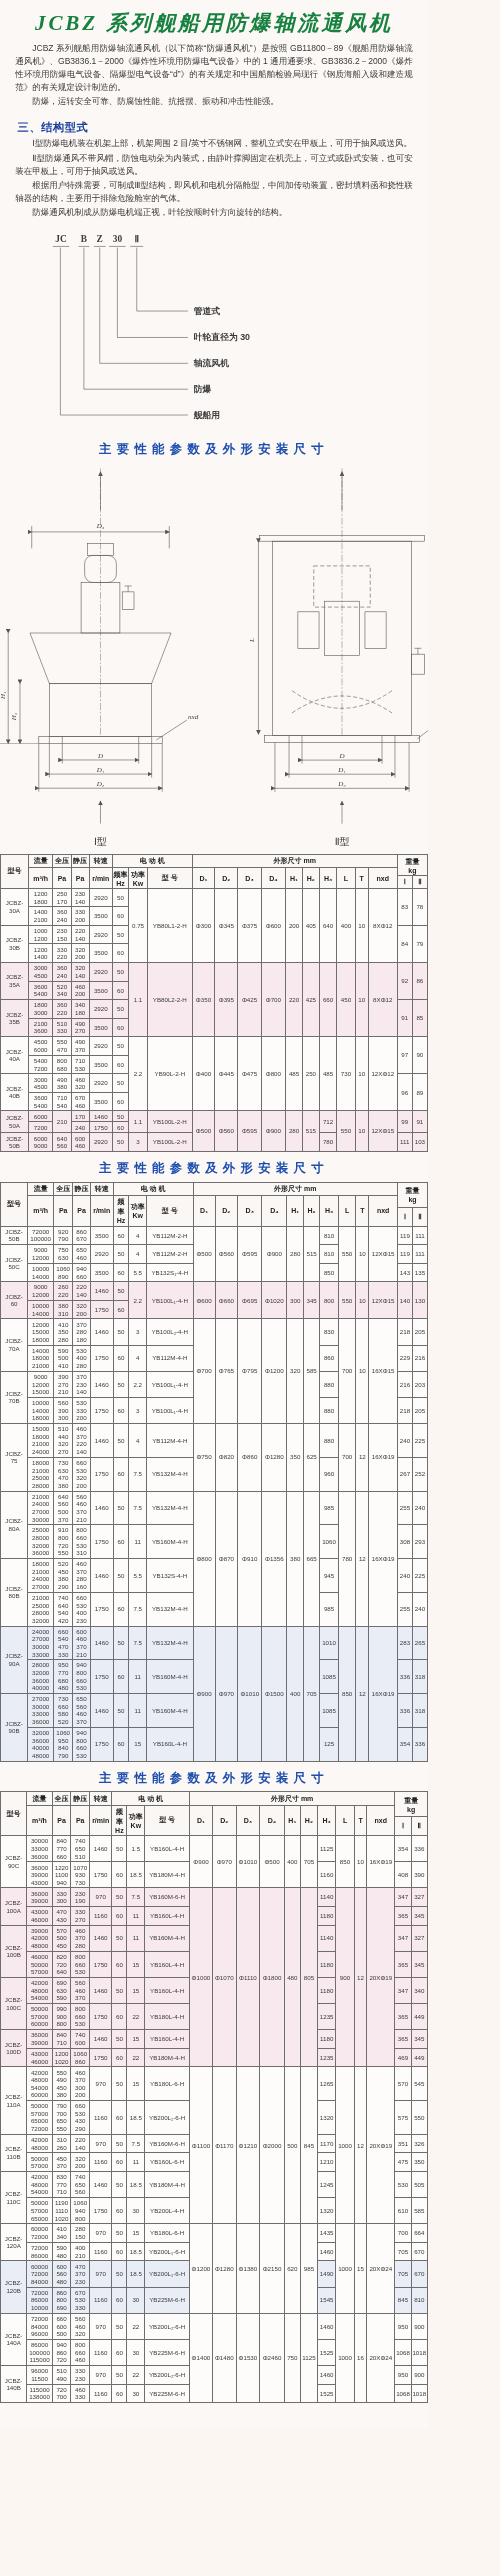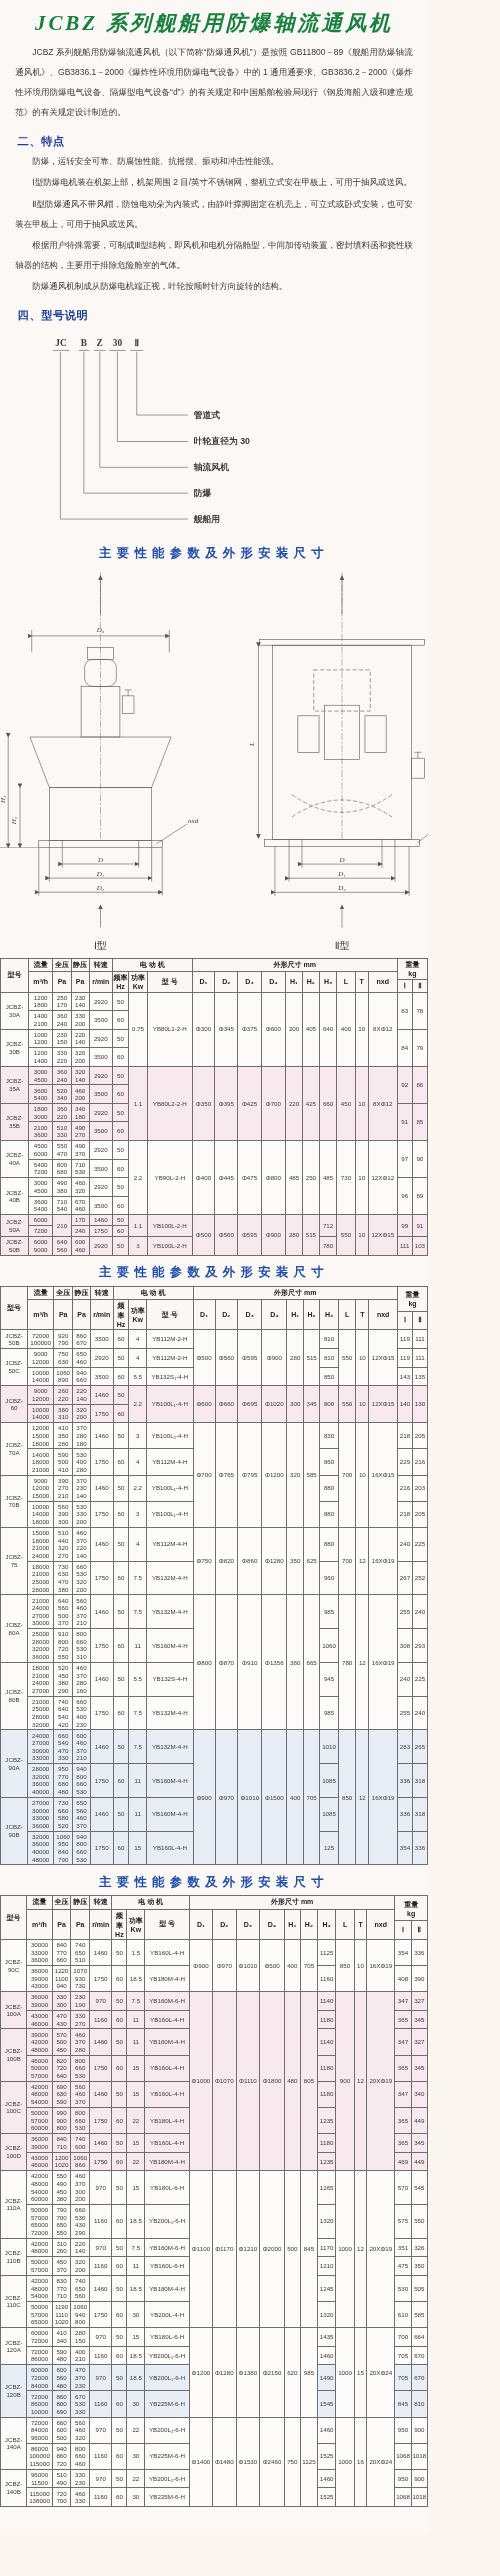--- a/index.html
+++ b/index.html
@@ -1,21 +1,21 @@
 <!DOCTYPE html>
 <html style="font-size:9.4px"><head>
 <meta charset="utf-8">
 <style>
   html,body { margin:0; padding:0; background:#fbf6f2; }
   body { width:500px; font-family:"Liberation Sans",sans-serif; color:#333; }
   .page { width:428px; overflow:hidden; background:#fcf8f5; }
   .page-title { text-align:center; font-family:"Liberation Serif",serif; font-style:italic; font-weight:bold;
                 color:#17813f; font-size:21px; letter-spacing:2.9px; padding:9.4px 0 3.5px 0; }
   .sec-head { color:#1b3f9e; font-size:11.2px; font-weight:bold; margin:11.8px 0 2.4px 17.6px; letter-spacing:0.6px; }
-  .para { font-size:8.5px; line-height:20px; color:#3a3a3a; margin:1.2px 15.3px 0 15.3px; text-indent:2em; text-align:justify; }
+  .para { font-size:8.5px; line-height:13px; color:#3a3a3a; margin:1.2px 15.3px 0 15.3px; text-indent:2em; text-align:justify; }
   .diagram-wrap { margin:4.7px 0 0 41px;font-weight:bold; }
   .perf-head { text-align:center; color:#1e4fae; font-size:12.4px; font-weight:bold; letter-spacing:5.3px; margin:8.2px 0 2.4px 0; }
   .drawings { display:flex; justify-content:center; gap:15.3px; margin-top:2.4px; }
   .drawing-col { text-align:center; }
   .drawing-caption { font-size:10px; color:#3a3a3a; margin-top:7px; font-family:"Liberation Serif",serif; }
   svg text { font-family:"Liberation Serif",serif; fill:#3c3c3c; }
   svg .cn { font-family:"Liberation Sans",sans-serif; font-size:15px; }
   svg .dim { font-size:12px; font-style:italic; }
   .lines { stroke:#555; stroke-width:1; fill:none; }
   table.perf { border-collapse:collapse; margin:4.7px auto 0 auto; border:1.2px solid #3e3e3e; background:#fdfbfa; table-layout:fixed; }
@@ -30,29 +30,28 @@
 </style>
 </head>
 <body>
 
 <div class="page">
 
   <div class="page-title">JCBZ 系列舰船用防爆轴流通风机</div>
 
   <p class="para">JCBZ 系列舰船用防爆轴流通风机（以下简称“防爆通风机”）是按照 GB11800－89《舰船用防爆轴流通风机》、GB3836.1－2000《爆炸性环境用防爆电气设备》中的 1 通用通要求、GB3836.2－2000《爆炸性环境用防爆电气设备、隔爆型电气设备“d”》的有关规定和中国船舶检验局现行《钢质海船入级和建造规范》的有关规定设计制造的。</p>
 
-  <div class="sec-head">二、特点</div>
   <p class="para">防爆，运转安全可靠、防腐蚀性能、抗摇摆、振动和冲击性能强。</p>
 
+  <div class="sec-head">三、结构型式</div>
   <p class="para">Ⅰ型防爆电机装在机架上部，机架周围 2 目/英寸不锈钢网，整机立式安在甲板上，可用于抽风或送风。</p>
   <p class="para">Ⅱ型防爆通风不带风帽，防蚀电动朵为内装式，由静叶撑脚固定在机壳上，可立式或卧式安装，也可安装在甲板上，可用于抽风或送风。</p>
   <p class="para">根据用户特殊需要，可制成Ⅲ型结构，即风机和电机分隔舱型，中间加传动装置，密封填料函和挠性联轴器的结构，主要用于排除危险舱室的气体。</p>
   <p class="para">防爆通风机制成从防爆电机端正视，叶轮按顺时针方向旋转的结构。</p>
 
-  <div class="sec-head">四、型号说明</div>
 
   <div class="diagram-wrap">
     <svg width="376" height="207" viewBox="0 0 640 352">
       <g class="lines">
         <line x1="20" y1="38" x2="48" y2="38"></line>
           <line x1="64" y1="38" x2="82" y2="38"></line>
         <line x1="90" y1="38" x2="110" y2="38"></line>
           <line x1="116" y1="38" x2="144" y2="38"></line>
         <line x1="152" y1="38" x2="174" y2="38"></line>
         <line x1="163" y1="40" x2="163" y2="148"></line>

